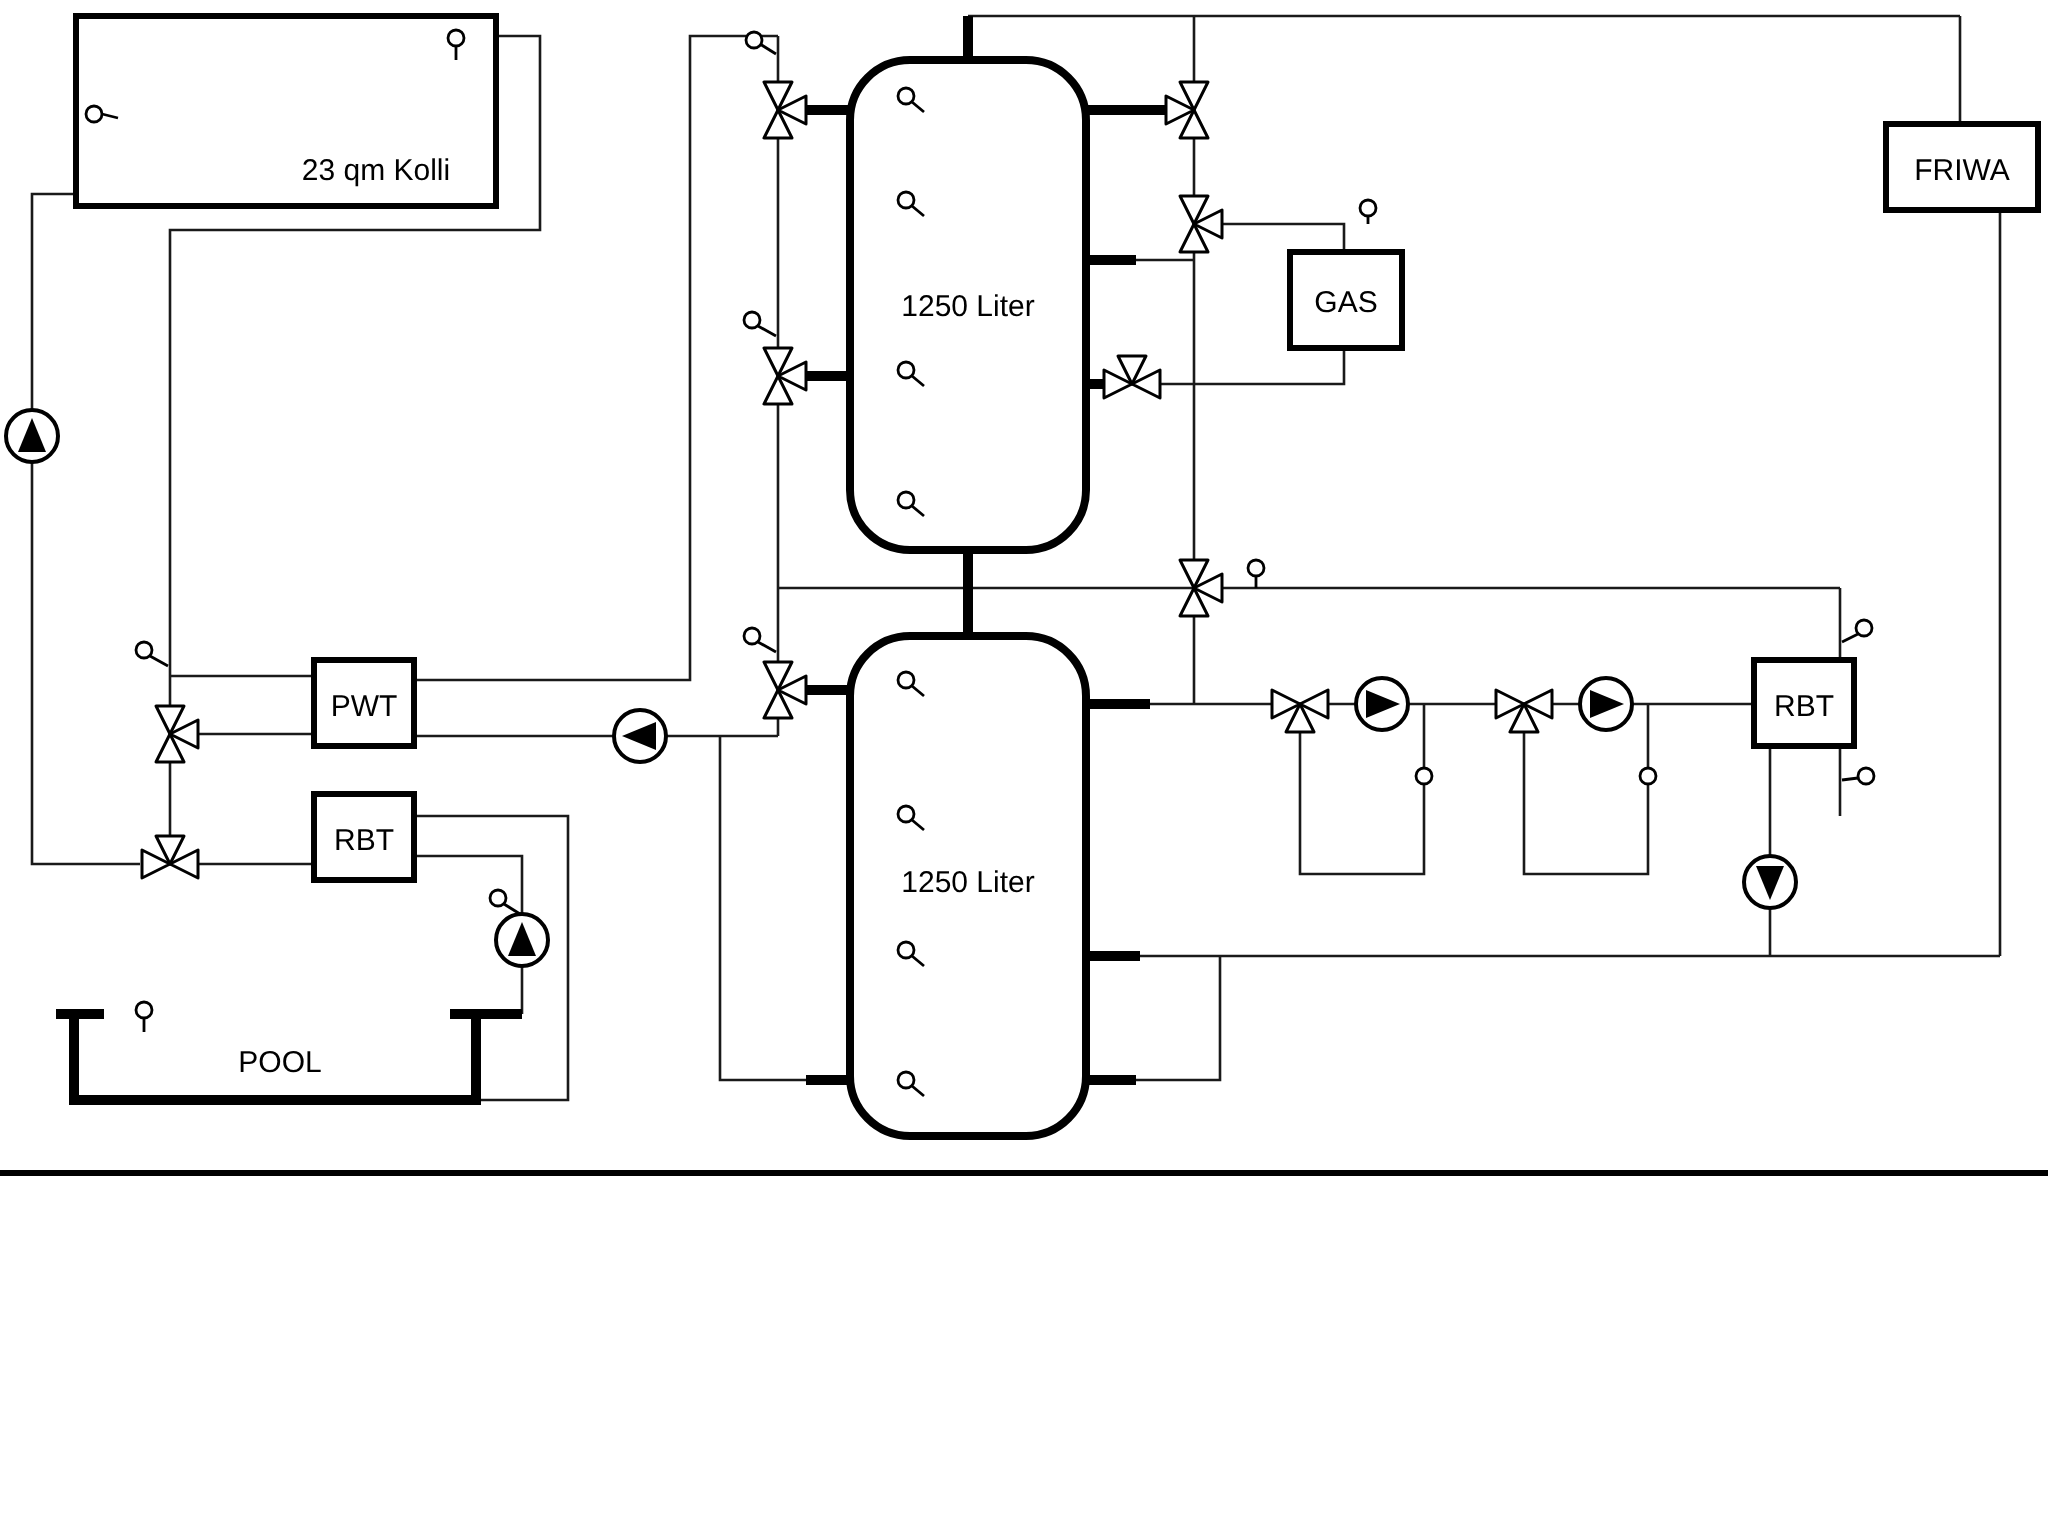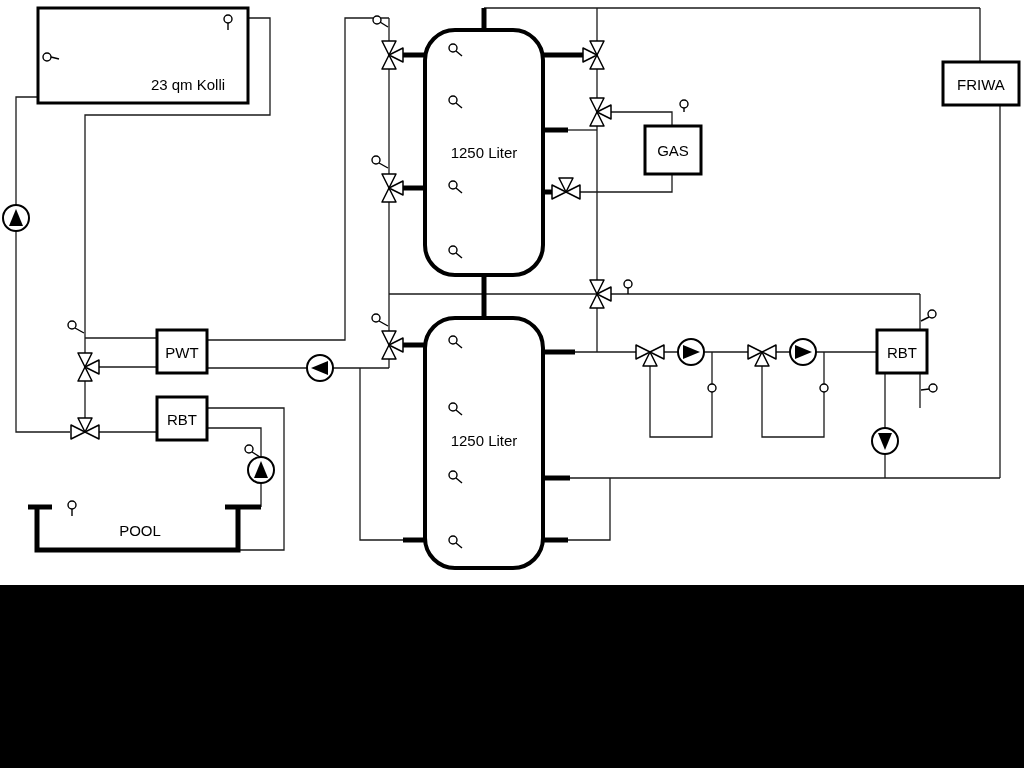--- a/index.html
+++ b/index.html
@@ -1,18 +1,18 @@
 <!DOCTYPE html>
 <html><head>
 <meta charset="utf-8">
 <style>
   html,body{margin:0;padding:0;background:#fff;}
   .stage{
     position:relative;
-    width:1024px;height:768px;
+    width:1024px;height:588px;
     background:#ffffff;
     font-family:"Liberation Sans", sans-serif;
     overflow:hidden;
   }
   svg text{
     font-family:"Liberation Sans", sans-serif;
     font-size:15px;
     fill:#000;
   }
 </style>

